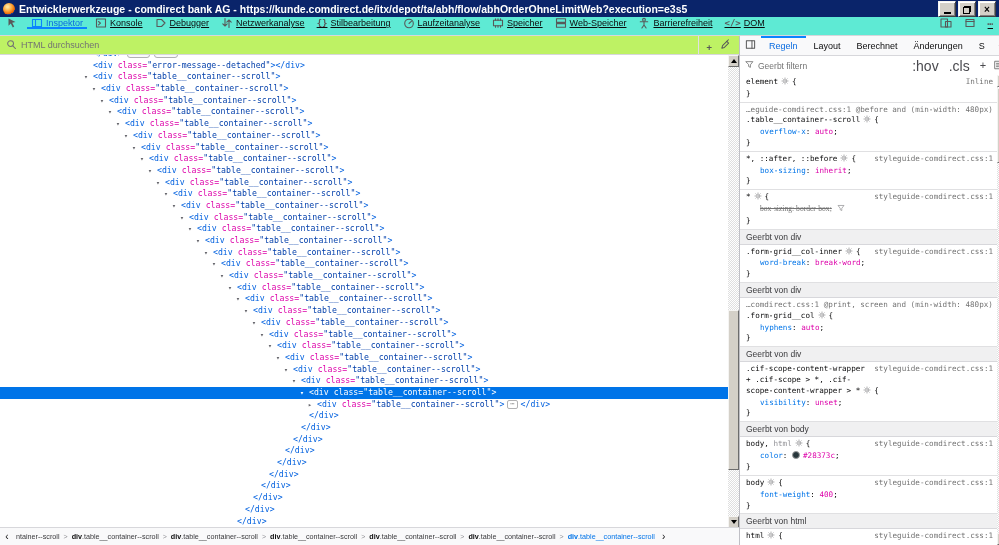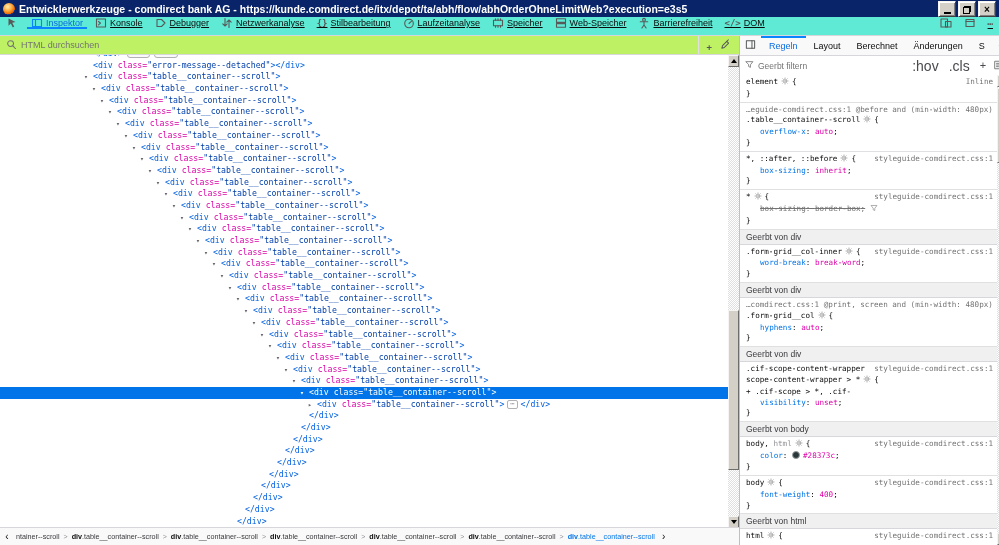--- a/index.html
+++ b/index.html
@@ -81,21 +81,21 @@
   .rule{padding:2px 4px 2px 6px;border-bottom:1px solid #e0e0e2;}
   .inherit{background:#f0f0f1;border-bottom:1px solid #d7d7db;padding:1px 6px;height:12px;line-height:12px;
            font-family:"Liberation Sans",sans-serif;font-size:8.5px;color:#39393c;}
   .src{float:right;color:#737373;}
   .inline-badge{float:right;color:#737373;margin-left:36px;}
   .media{color:#737373;white-space:nowrap;}
   .decl{padding-left:14px;white-space:nowrap;}
   .prop{color:#0074e8;}
   .dval{color:#dd00a9;}
   .decl.struck, .decl.struck .prop, .decl.struck .dval{color:#737373;}
-  .decl.struck .dtxt{text-decoration:line-through;}
+  .decl.struck .dtxt{text-decoration:line-through;font-family:Liberation Serif, serif;}
   .swatch{display:inline-block;width:6px;height:6px;border-radius:50%;border:1px solid #9a9a9b;
           vertical-align:-0.5px;margin-right:3px;}
   .ulink{text-decoration:underline;}
   .gear{color:#939395;margin:0 3px;vertical-align:-1px;display:inline-block;}
   .mini-ic{color:#939395;margin-left:5px;vertical-align:-1px;display:inline-block;}
   .selline{white-space:nowrap;}
   .graysel{color:#8f8f94;}
   
   .vscroll{position:absolute;width:11px;background:repeating-conic-gradient(#fff 0% 25%,#dfdfdf 0% 50%) 0 0/2px 2px;}
   .vscroll.leftsb{top:19px;bottom:17px;right:0;}
@@ -417,25 +417,25 @@
             <div class="selline"><span>.form-grid__col</span><span class="gear"><svg width="8" height="8" viewBox="0 0 12 12" fill="none" stroke="currentColor" stroke-width="1.1" stroke-linecap="round">
                   <circle cx="6" cy="6" r="2"></circle>
                   <path d="M6 2.8V1.4M6 10.6V9.2M2.8 6H1.4M10.6 6H9.2M3.7 3.7 2.7 2.7M8.3 8.3l1 1M8.3 3.7l1-1M3.7 8.3l-1 1"></path>
                 </svg></span><span>{</span></div>
             <div class="decl"><span class="dtxt"><span class="prop">hyphens</span><span>: </span><span class="dval">auto</span><span>;</span></span></div>
             <div class="selline">}</div>
           </div>
           <div class="inherit">Geerbt von div</div>
           <div class="rule">
             <div class="selline"><span class="src">styleguide-comdirect.css:1</span><span>.cif-scope-content-wrapper</span></div>
+            <div class="selline"><span>+ .cif-scope &gt; *, .cif-</span></div>
             <div class="selline"><span>scope-content-wrapper &gt; *</span><span class="gear"><svg width="8" height="8" viewBox="0 0 12 12" fill="none" stroke="currentColor" stroke-width="1.1" stroke-linecap="round">
                   <circle cx="6" cy="6" r="2"></circle>
                   <path d="M6 2.8V1.4M6 10.6V9.2M2.8 6H1.4M10.6 6H9.2M3.7 3.7 2.7 2.7M8.3 8.3l1 1M8.3 3.7l1-1M3.7 8.3l-1 1"></path>
                 </svg></span><span>{</span></div>
-            <div class="selline"><span>+ .cif-scope &gt; *, .cif-</span></div>
             <div class="decl"><span class="dtxt"><span class="prop">visibility</span><span>: </span><span class="dval">unset</span><span>;</span></span></div>
             <div class="selline">}</div>
           </div>
           <div class="inherit">Geerbt von body</div>
           <div class="rule">
             <div class="selline"><span class="src">styleguide-comdirect.css:1</span><span>body, </span><span class="graysel">html</span><span class="gear"><svg width="8" height="8" viewBox="0 0 12 12" fill="none" stroke="currentColor" stroke-width="1.1" stroke-linecap="round">
                   <circle cx="6" cy="6" r="2"></circle>
                   <path d="M6 2.8V1.4M6 10.6V9.2M2.8 6H1.4M10.6 6H9.2M3.7 3.7 2.7 2.7M8.3 8.3l1 1M8.3 3.7l1-1M3.7 8.3l-1 1"></path>
                 </svg></span><span>{</span></div>
             <div class="decl"><span class="dtxt"><span class="prop">color</span><span>: </span><span class="swatch" style="background: rgb(40, 55, 60);"></span><span class="dval">#28373c</span><span>;</span></span></div>

